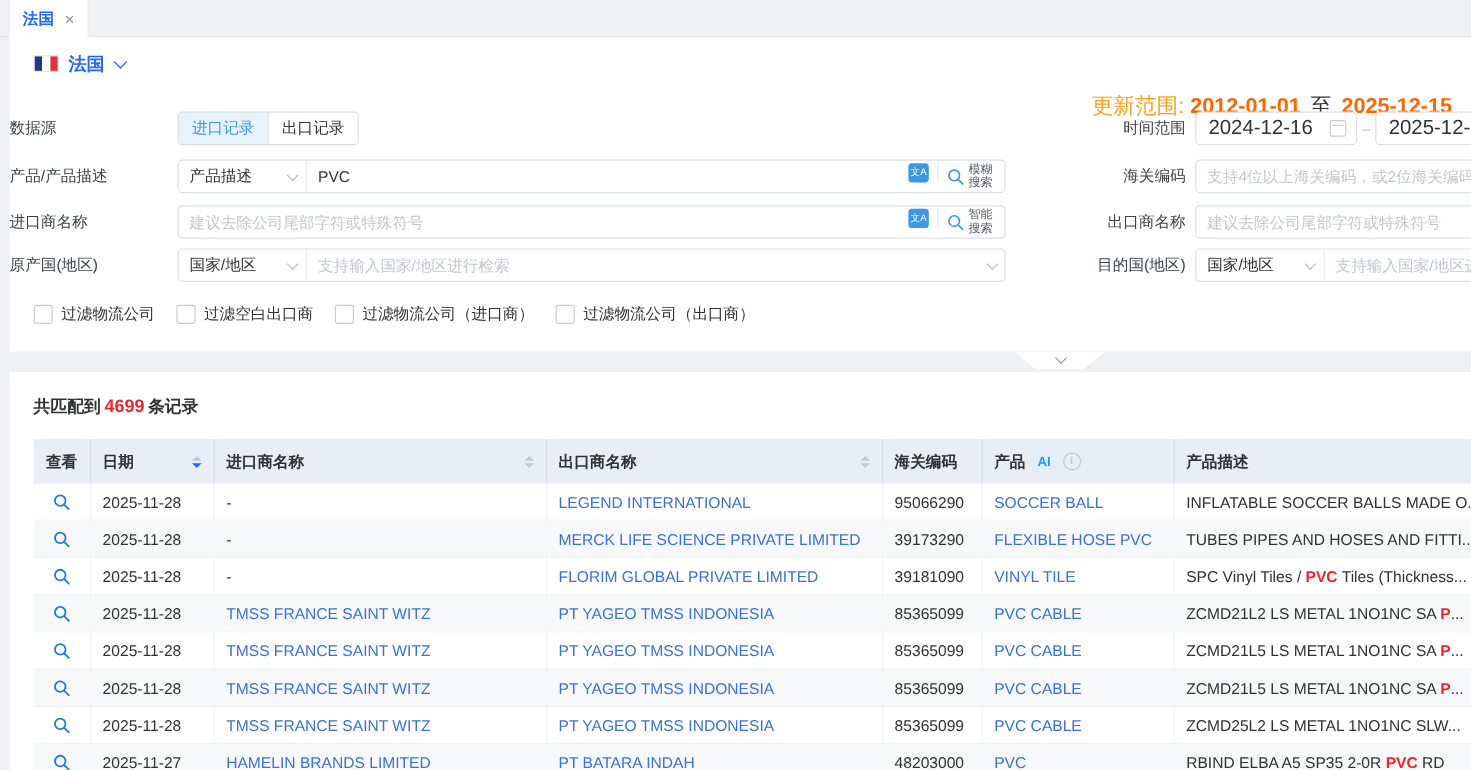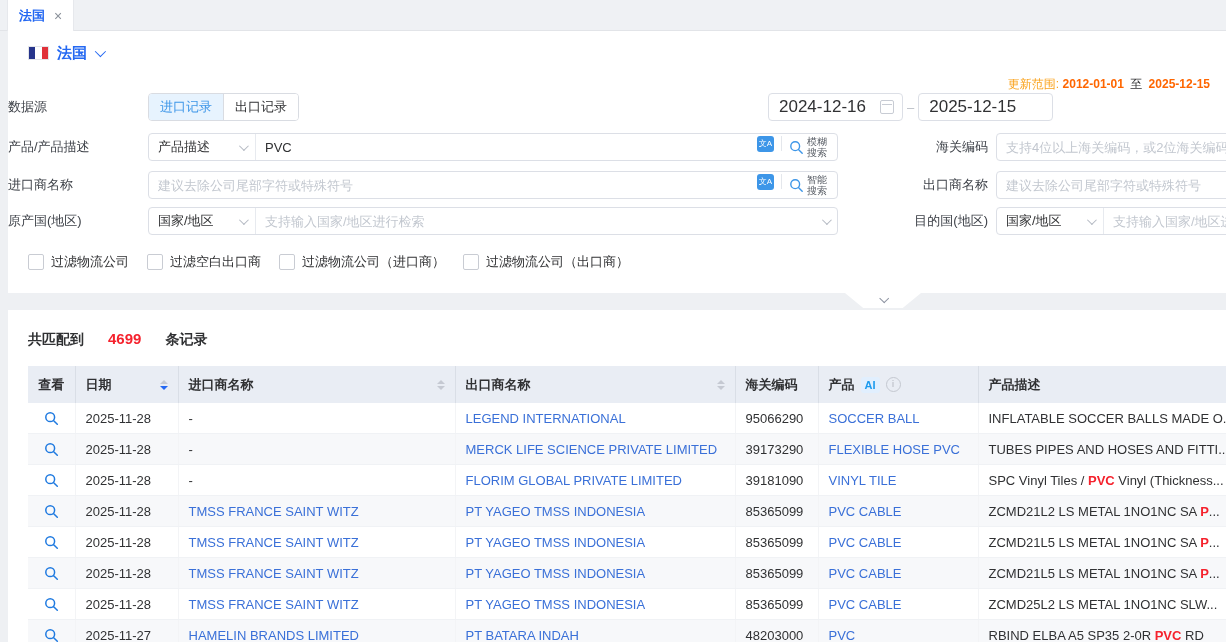--- a/index.html
+++ b/index.html
@@ -41,34 +41,34 @@
   .vdiv{width:1px;height:15px;background:#e4e7ec;}
   .search-btn{display:flex;align-items:center;gap:3px;cursor:pointer;}
   .btn-mag{color:#3d96e8;display:flex;}
   .btn-txt{width:22px;font-size:10px;line-height:11px;color:#565b63;word-break:break-all;}
   .date-input{display:flex;align-items:center;height:28px;border:1px solid #dcdfe6;border-radius:4px;background:#fff;
               box-sizing:border-box;padding:0 8px;gap:6px;}
   .date-input input{border:none;outline:none;flex:1;min-width:0;font-size:17px;color:#303133;font-family:inherit;background:transparent;}
   .cal{width:12px;height:12px;border:1px solid #c8ccd4;border-radius:2px;position:relative;flex:none;}
   .cal::after{content:"";position:absolute;left:1px;right:1px;top:3px;border-top:1px solid #c8ccd4;}
   .dash{color:#b9bec6;margin:0 4px;}
-  .update-line{position:absolute;right:16px;top:45px;font-size:12px;}
+  .update-line{position:absolute;right:16px;top:45px;font-size:18px;}
   .upd-label{color:#faa21b;}
   .upd-date{color:#f60;font-weight:bold;}
   .upd-to{color:#303133;margin:0 3px;}
   .cb-row{position:absolute;left:20px;top:217px;height:28px;display:flex;align-items:center;gap:18px;}
   .cb-item{display:flex;align-items:center;gap:7px;cursor:pointer;}
   .cb-box{width:14px;height:14px;border:1px solid #c9ccd3;border-radius:2px;background:#fff;flex:none;}
   
   .notch{position:absolute;left:845px;top:293px;width:76px;height:15px;background:#fff;
          clip-path:polygon(0 0,100% 0,76% 100%,24% 100%);display:flex;align-items:center;justify-content:center;cursor:pointer;}
   .notch .chev.gray{transform:rotate(45deg) translate(-1px,-2px);border-color:#8f95a3;}
   
   .results{position:absolute;left:8px;top:310px;width:1218px;height:332px;background:#fff;overflow:hidden;}
-  .summary{position:absolute;left:20px;top:20px;font-size:14px;font-weight:bold;display:flex;align-items:baseline;gap:24px;}
+  .summary{position:absolute;left:20px;top:20px;font-size:14px;font-weight:bold;display:flex;align-items:baseline;gap:3px;}
   .count{color:#f5222d;font-size:15px;}
   table{position:absolute;left:20px;top:56px;border-collapse:collapse;table-layout:fixed;width:1398px;}
   th{height:37px;background:#e9edf4;font-size:13px;font-weight:bold;text-align:left;padding:0;border-right:1px solid #d9dee6;}
   th:last-child{border-right:none;}
   .th-inner{display:flex;align-items:center;padding:0 10px;gap:6px;}
   .th-inner .spacer{flex:1;}
   td{height:30px;padding:0 10px;border-bottom:1px solid #f0f2f5;border-right:1px solid #f3f4f6;
      white-space:nowrap;overflow:hidden;font-size:13px;}
   td:last-child{border-right:none;}
   tr.alt td{background:#f7f8fa;}
@@ -120,20 +120,21 @@
 
     <div class="form-row" style="left:0;top:62px;">
       <span class="flabel">数据源</span>
       <div class="toggle">
         <span class="seg on">进口记录</span>
         <span class="seg">出口记录</span>
       </div>
     </div>
 
     <div class="form-row" style="left:760px;top:62px;">
+      <span class="rlabel">时间范围</span>
       <div class="date-input w135">
         <input value="2024-12-16" style="">
         <span class="cal"></span>
       </div>
       <span class="dash">–</span>
       <div class="date-input w135">
         <input value="2025-12-15" style="">
 
       </div>
     </div>
@@ -358,21 +359,21 @@
                   <circle cx="6.2" cy="6.2" r="4.4" fill="none" stroke="currentColor" stroke-width="1.5"></circle>
                   <line x1="9.7" y1="9.7" x2="13.3" y2="13.3" stroke="currentColor" stroke-width="1.5" stroke-linecap="round"></line>
                 </svg>
       </span>
     </td>
     <td>2025-11-28</td>
     <td><span class="imp plain">-</span></td>
     <td><span class="cell-link">FLORIM GLOBAL PRIVATE LIMITED</span></td>
     <td>39181090</td>
     <td><span class="cell-link">VINYL TILE</span></td>
-    <td><span>SPC Vinyl Tiles / </span><span class="hl">PVC</span><span> Vinyl (Thickness...</span></td>
+    <td><span>SPC Vinyl Tiles / </span><span class="hl">PVC</span><span> Tiles (Thickness...</span></td>
   </tr>
           <tr class="alt">
     <td class="c-view">
       <span class="mag">
         <svg width="15" height="15" viewBox="0 0 15 15">
                   <circle cx="6.2" cy="6.2" r="4.4" fill="none" stroke="currentColor" stroke-width="1.5"></circle>
                   <line x1="9.7" y1="9.7" x2="13.3" y2="13.3" stroke="currentColor" stroke-width="1.5" stroke-linecap="round"></line>
                 </svg>
       </span>
     </td>

